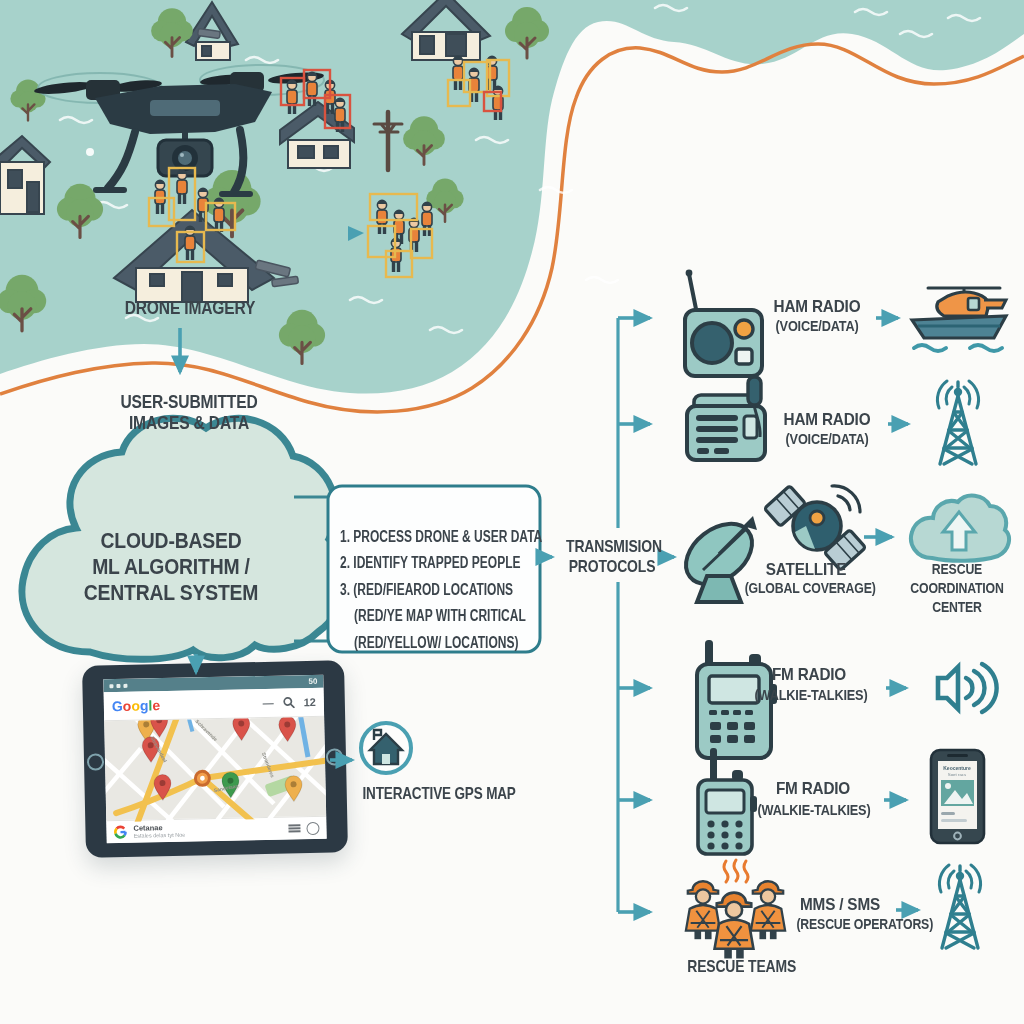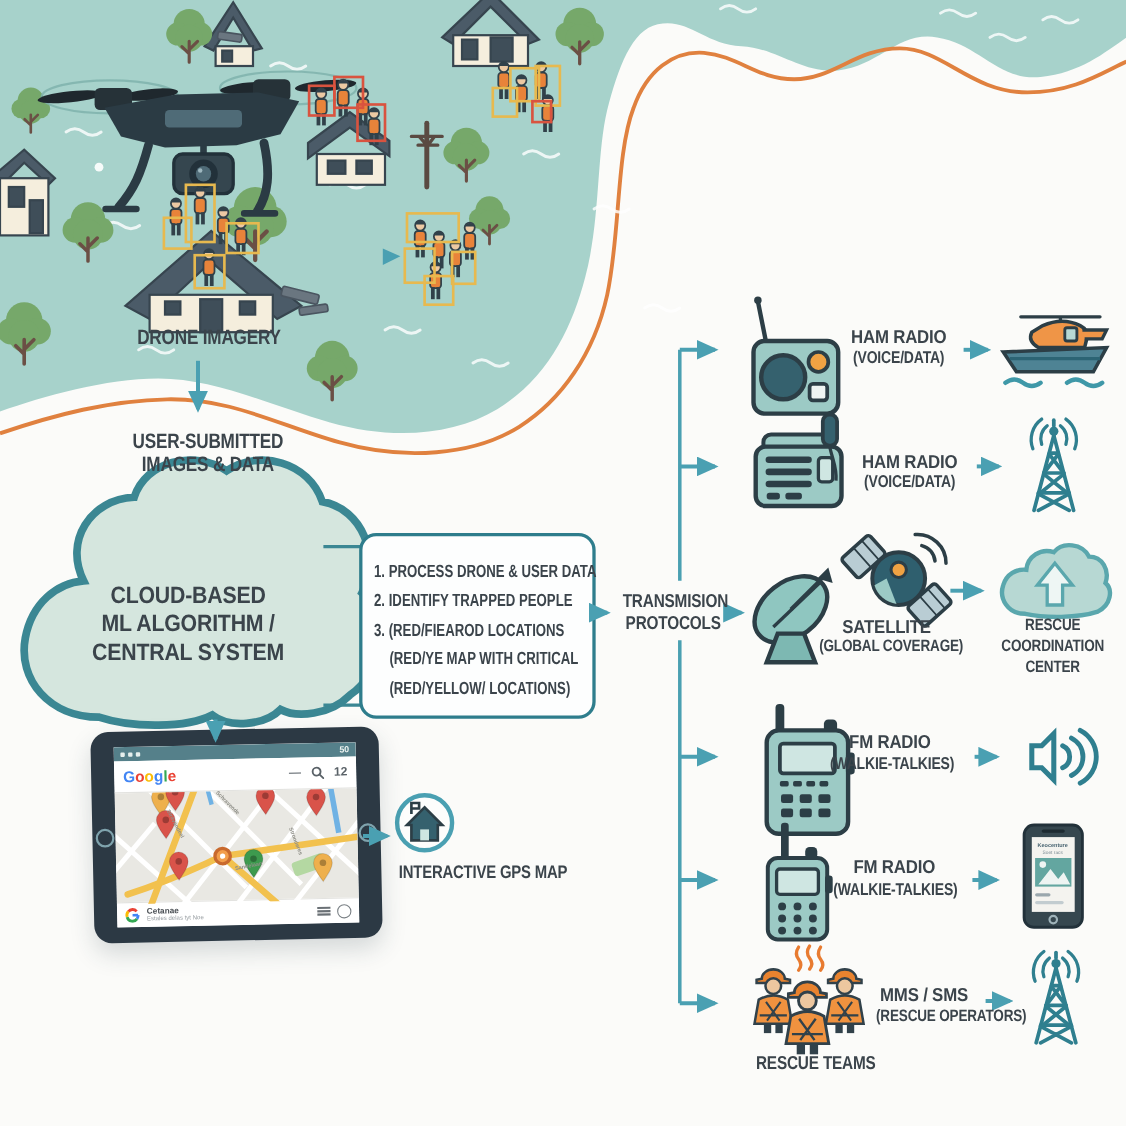--- a/index.html
+++ b/index.html
@@ -487,21 +487,21 @@
   <div>USER-SUBMITTED</div>
   <div>IMAGES &amp; DATA</div>
 </div>
 
 <div class="lbl ctr sqz9 txt" style="left:52px;top:528px;width:238px;font-size:21.5px;line-height:26px;">
   <div>CLOUD-BASED</div>
   <div>ML ALGORITHM /</div>
   <div>CENTRAL SYSTEM</div>
 </div>
 
-<div class="abs txt" style="left:340px;top:508px;width:200px;">
+<div class="abs txt" style="left:340px;top:524px;width:200px;">
   <div class="boxline">1. PROCESS DRONE &amp; USER DATA</div>
   <div class="boxline">2. IDENTIFY TRAPPED PEOPLE</div>
   <div class="boxline">3. (RED/FIEAROD LOCATIONS</div>
   <div class="boxline ind">(RED/YE MAP WITH CRITICAL</div>
   <div class="boxline ind">(RED/YELLOW/ LOCATIONS)</div>
 </div>
 
 <div class="lbl ctr sqz txt" style="left:556px;top:537px;width:112px;font-size:17px;line-height:20px;">
   <div>TRANSMISION</div>
   <div>PROTOCOLS</div>

